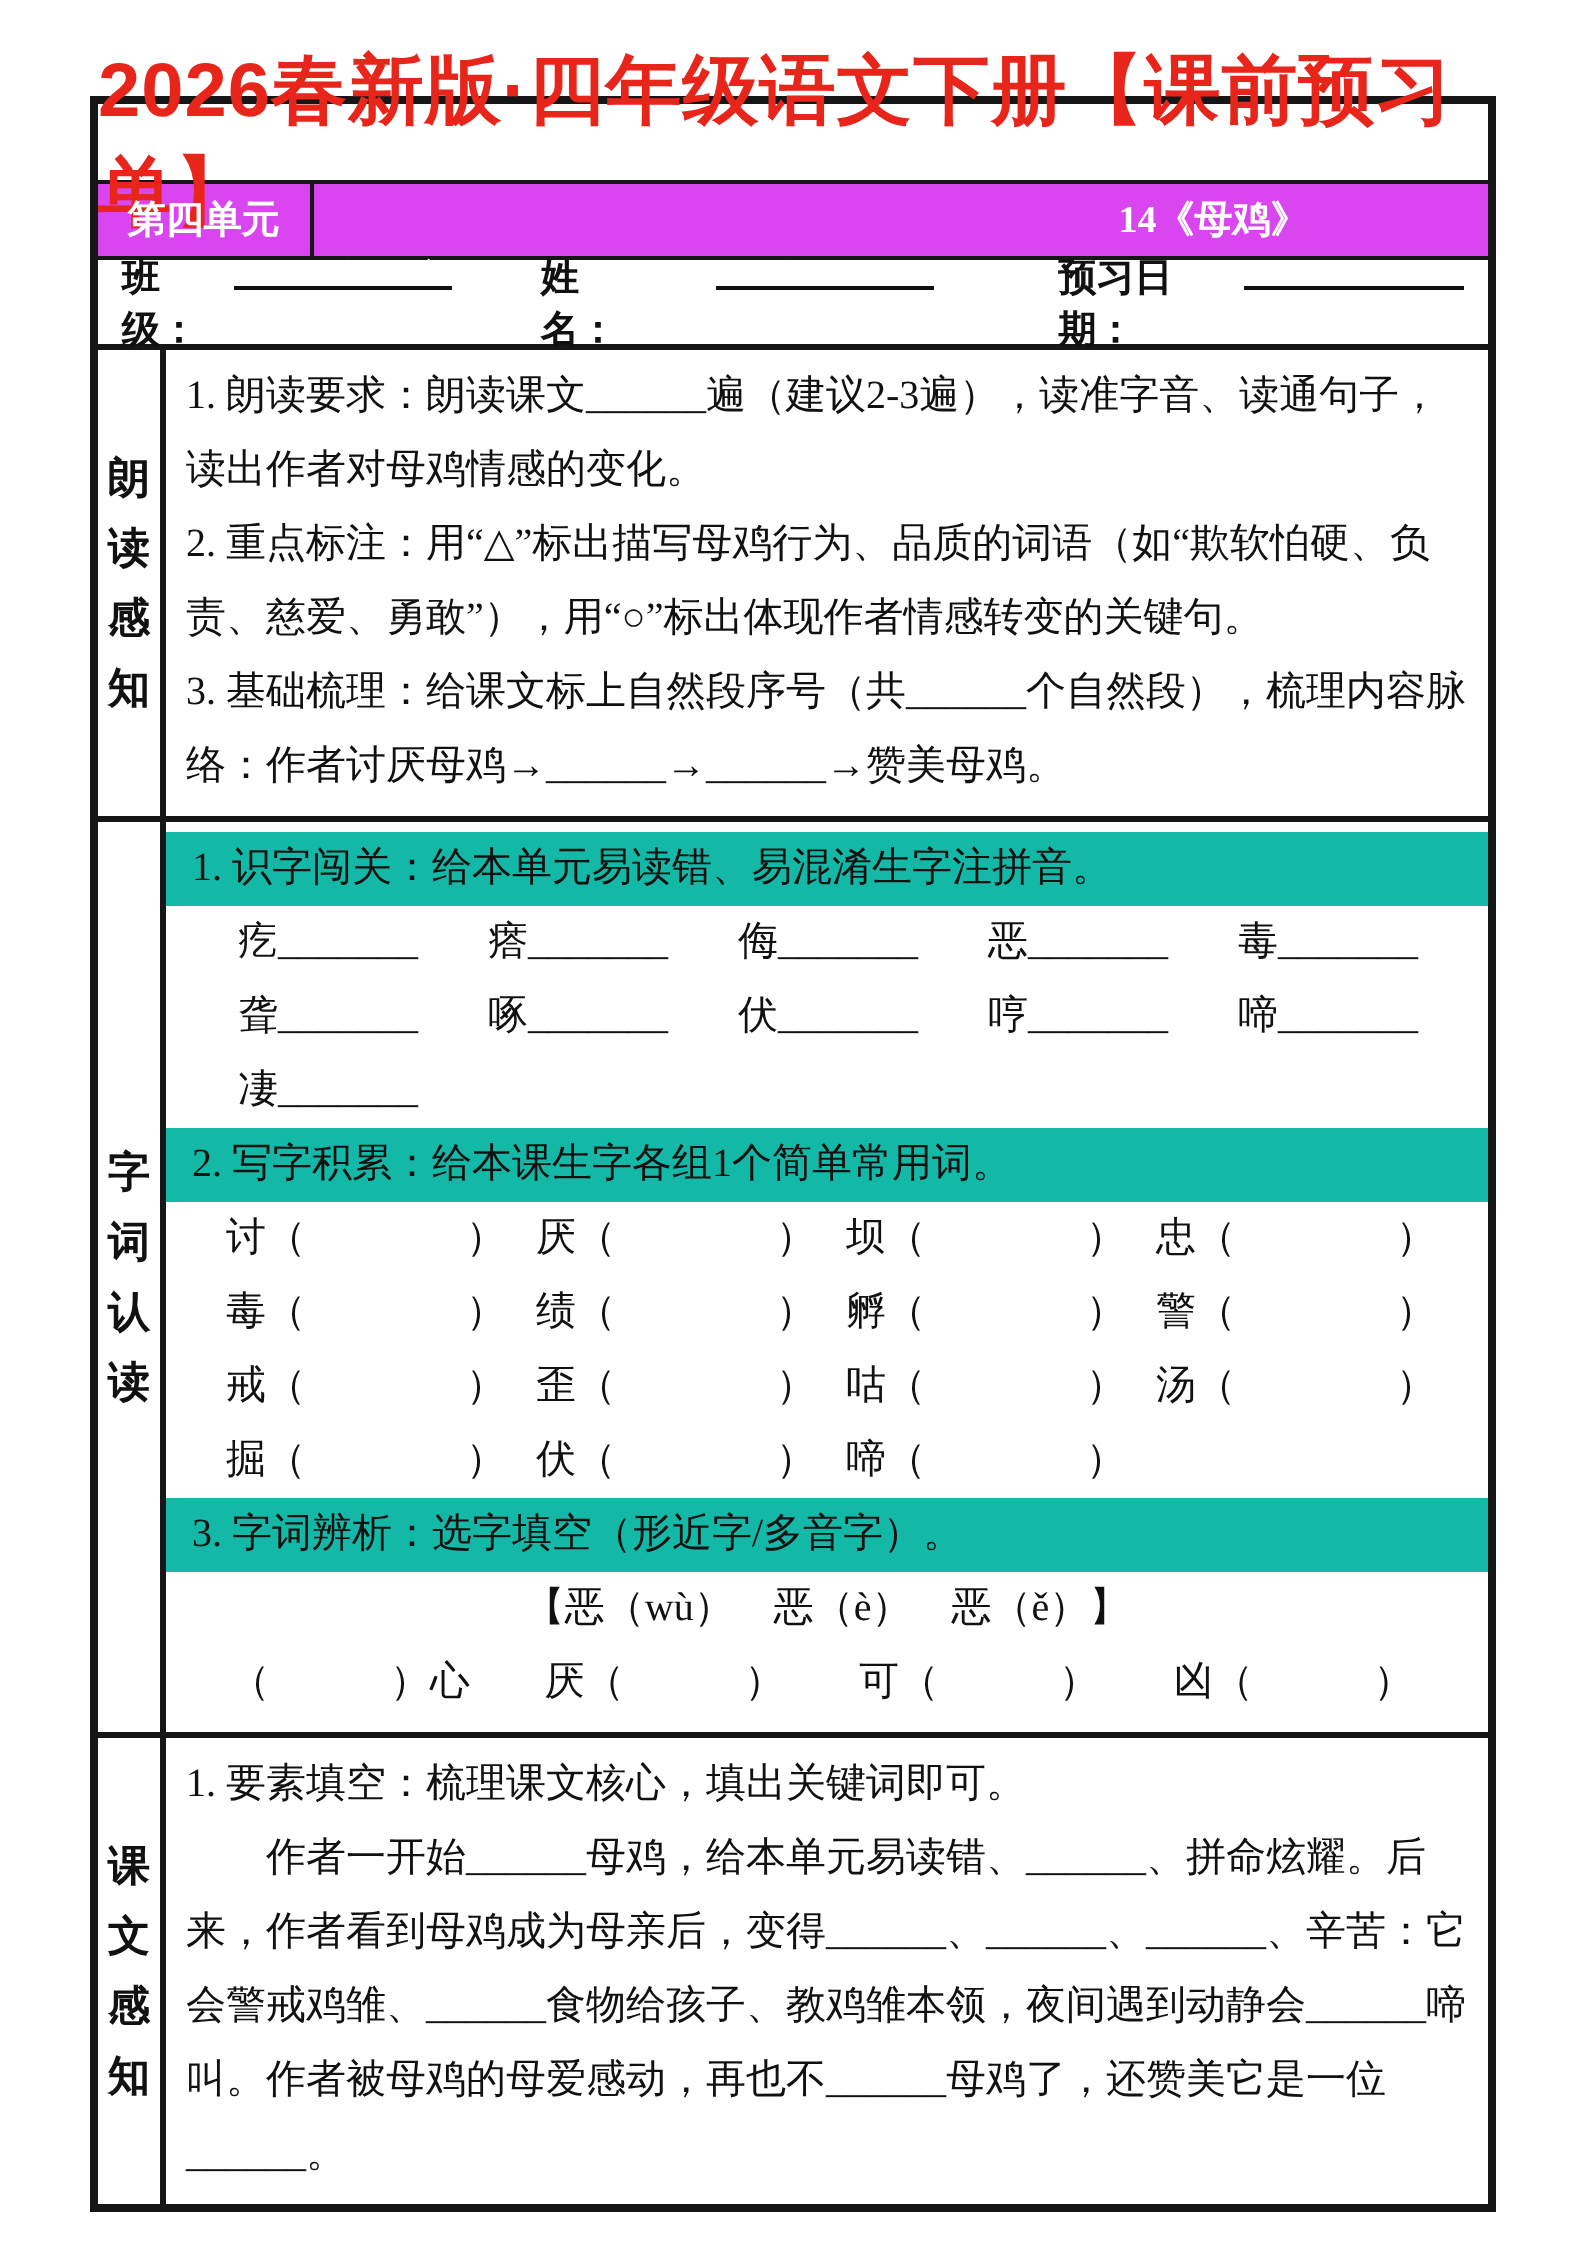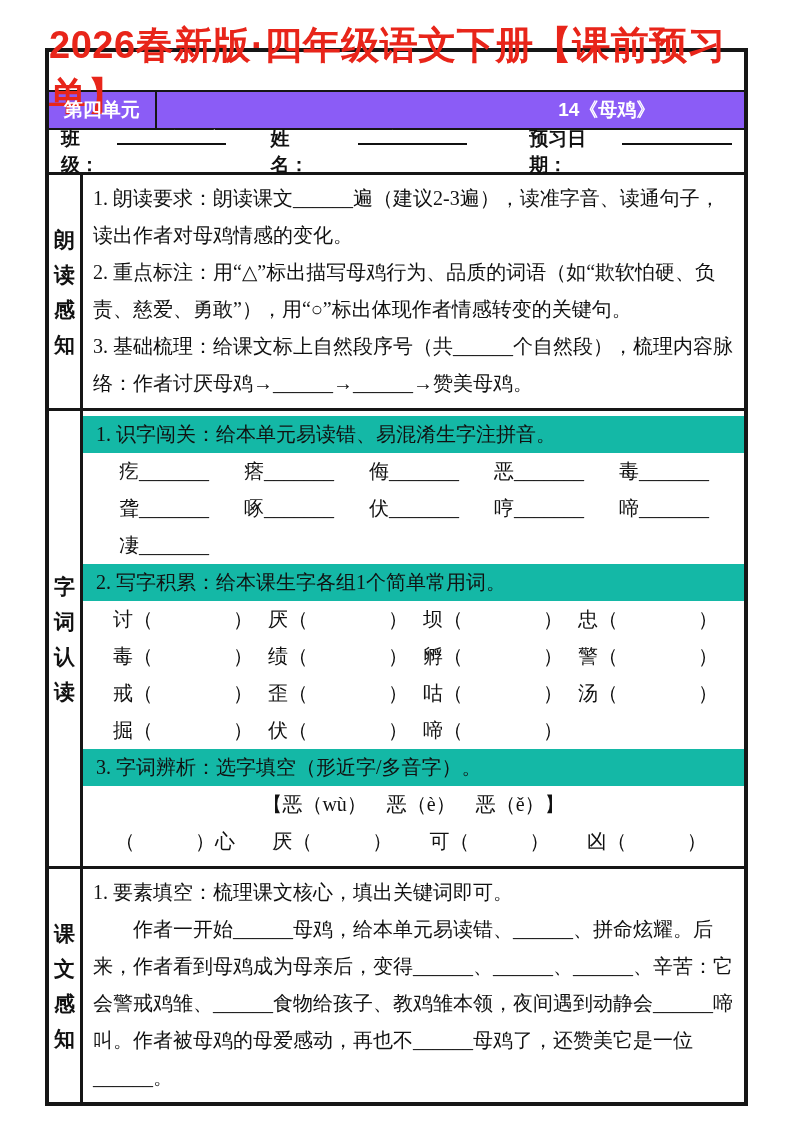--- a/index.html
+++ b/index.html
@@ -21,23 +21,23 @@
     height: 40px;
     display: flex; align-items: center; justify-content: center;
     font-family: "Liberation Sans", "DejaVu Sans", sans-serif;
     font-weight: bold; font-size: 38px; letter-spacing: 0.5px;
     color: #e8251a;
     border-bottom: 2px solid #161616;
   }
   
   .green-bar {
     display: flex;
-    background: #8b5cf6;
+    background: #d946ef;
     color: #ffffff;
-    font-family: Liberation Sans, sans-serif;
+    font-family: Liberation Serif, serif;
     font-weight: bold; font-size: 19px;
     height: 38px;
     border-bottom: 2px solid #161616;
   }
   .green-bar .gcell { display: flex; align-items: center; }
   .gcell.c1 { width: 15.5%; justify-content: center; border-right: 2px solid #161616; }
   .gcell.c2 { width: 45%; justify-content: flex-start; padding-left: 12px; border-right: 2px solid #161616; margin-top: 48px; }
   .gcell.c3 { flex: 1; justify-content: center; }
   
   .info-row {

